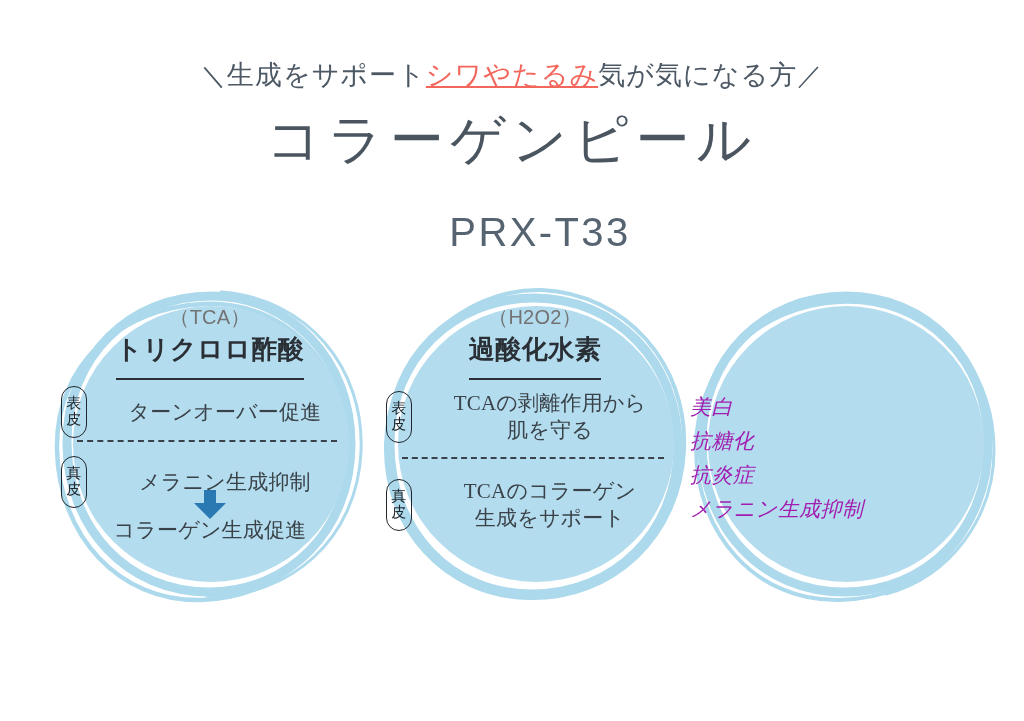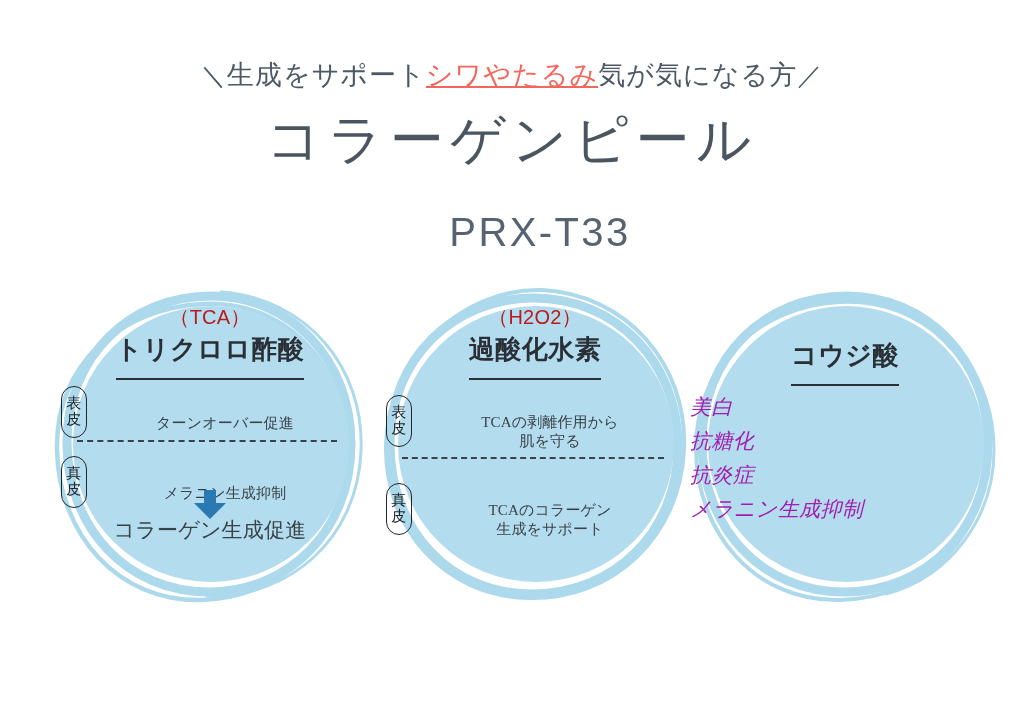--- a/index.html
+++ b/index.html
@@ -102,21 +102,21 @@
     height: 310px;
   }
 
   .chem-formula {
     position: absolute;
     top: 12px;
     left: 0;
     width: 310px;
     text-align: center;
     font-size: 20px;
-    color: #b91c1c;
+    color: #737373;
     letter-spacing: 0.01em;
     font-family: "Liberation Sans", "DejaVu Sans", sans-serif;
     white-space: nowrap;
   }
 
   .chem-name {
     position: absolute;
     top: 40px;
     left: 0;
     width: 310px;
@@ -159,25 +159,24 @@
     background: transparent;
   }
   .layer-badge i {
     font-style: normal;
     display: block;
   }
   .layer-text {
     flex: 1 1 auto;
     text-align: center;
     color: #3a4249;
-    font-size: 15px;
+    font-size: 21px;
     line-height: 1.28;
     letter-spacing: 0.01em;
     padding-left: 2px;
-    margin-top: 23px;
   }
 
   .divider {
     position: absolute;
     height: 0;
     border-top: 2px dashed #39424a;
   }
 
   .arrow-wrap {
     position: absolute;
@@ -325,21 +324,20 @@
     <svg class="sketch" viewBox="0 0 330 330">
       <g fill="none" stroke="#add9ec" stroke-linecap="round">
         <path d="M166 14 C 248 14 308 78 308 162 C 308 248 246 310 164 310 C 82 310 22 246 22 160 C 22 74 86 14 166 14 Z" stroke-width="9"></path>
         <path d="M160 20 C 244 16 306 80 308 164 C 310 252 246 316 160 318 C 76 320 16 252 16 166 C 16 84 78 24 160 20" stroke-width="4"></path>
         <path d="M206 312 C 272 294 314 234 314 168 C 314 98 270 38 206 18" stroke-width="3"></path>
       </g>
     </svg>
     <div class="disc"></div>
 
     <div class="content">
-      <div class="chem-name"><span class="u">コウジ酸</span></div>
       <div class="effect-list">
         <div>美白</div>
         <div>抗糖化</div>
         <div>抗炎症</div>
         <div>メラニン生成抑制</div>
       </div>
     </div>
   </div>
 
 </div>

